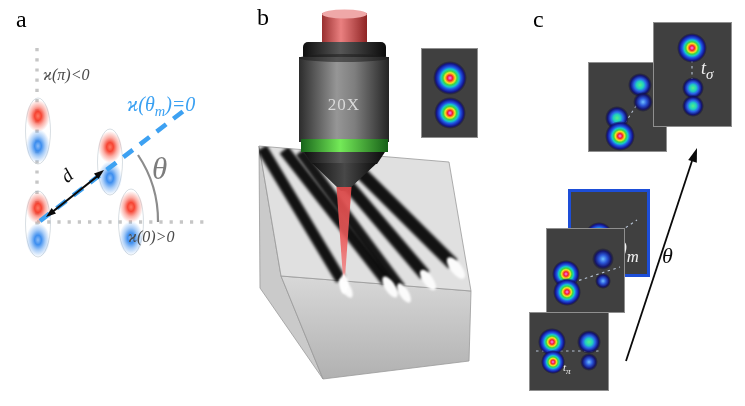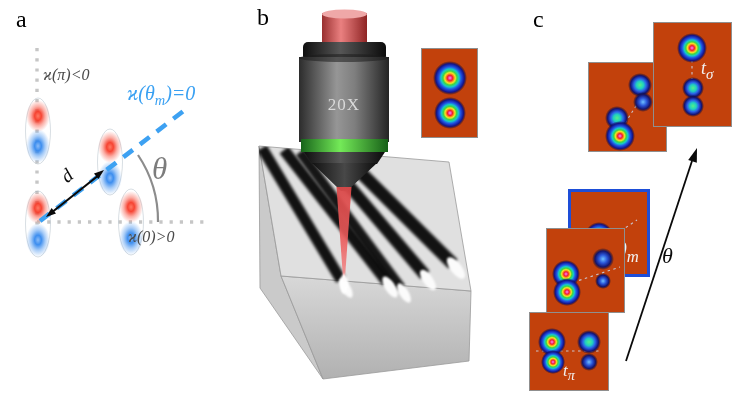--- a/index.html
+++ b/index.html
@@ -2,25 +2,25 @@
 <html><head>
 <meta charset="utf-8">
 <style>
   html,body{margin:0;padding:0;background:#fff;}
   .canvas{position:relative;width:745px;height:406px;background:#ffffff;overflow:hidden;
           font-family:"Liberation Serif","DejaVu Serif",serif;}
   .panel-letter{position:absolute;font-size:24px;color:#000;font-family:"Liberation Serif","DejaVu Serif",serif;}
   .lbl{position:absolute;white-space:nowrap;line-height:1;}
   .lbl i{font-style:italic;}
   .gray-lbl{color:#4a4a4a;font-style:italic;font-size:16px;}
-  .blue-lbl{color:#39a0f2;font-style:italic;font-size:20px;}
+  .blue-lbl{color:#39a0f2;font-style:italic;font-size:20px;margin-top:11px;}
   .lbl sub{font-size:0.72em;}
   .theta-a{color:#7c7c7c;font-style:italic;font-size:31px;}
   .d-lbl{color:#0a0a0a;font-style:italic;font-size:19px;transform:rotate(-40deg);}
-  .thumb{position:absolute;background:#c2410c;border:1px solid #8f8f8f;box-sizing:border-box;}
+  .thumb{position:absolute;background:#404040;border:1px solid #8f8f8f;box-sizing:border-box;}
   .thumb.cyan{border:3px solid #1d4ed8;margin-top:37px;}
   .thumb svg{position:absolute;left:0;top:0;}
   .thumb-lbl{position:absolute;color:#f2f2f2;font-style:italic;line-height:1;}
   .theta-c{position:absolute;color:#0a0a0a;font-style:italic;font-size:22px;}
   .abs-svg{position:absolute;}
 </style>
 </head>
 <body>
 
 <svg width="0" height="0" style="position:absolute" aria-hidden="true">
@@ -257,16 +257,16 @@
   </div>
 
   <div class="thumb" style="left:529px;top:312px;width:80px;height:79px;z-index:5;">
     <svg width="78" height="77" viewBox="0 0 78 77">
         <line x1="6" y1="38" x2="72" y2="38" stroke="rgba(205,218,238,0.85)" stroke-width="1.1" stroke-dasharray="2.5 3.5"></line>
         <circle cx="22" cy="29" r="14" fill="url(#jet-hot)"></circle>
         <circle cx="59" cy="29" r="12" fill="url(#jet-green)"></circle>
         <circle cx="23" cy="49" r="12" fill="url(#jet-hot)"></circle>
         <circle cx="59" cy="49" r="9" fill="url(#jet-faint)"></circle>
       </svg>
-    <div class="thumb-lbl" style="left:33px;top:49px;font-size:17px;"><i>t</i><sub><i>π</i></sub></div>
+    <div class="thumb-lbl" style="left:33px;top:49px;font-size:11px;"><i>t</i><sub><i>π</i></sub></div>
   </div>
 
 </div>
 
 </body></html>

